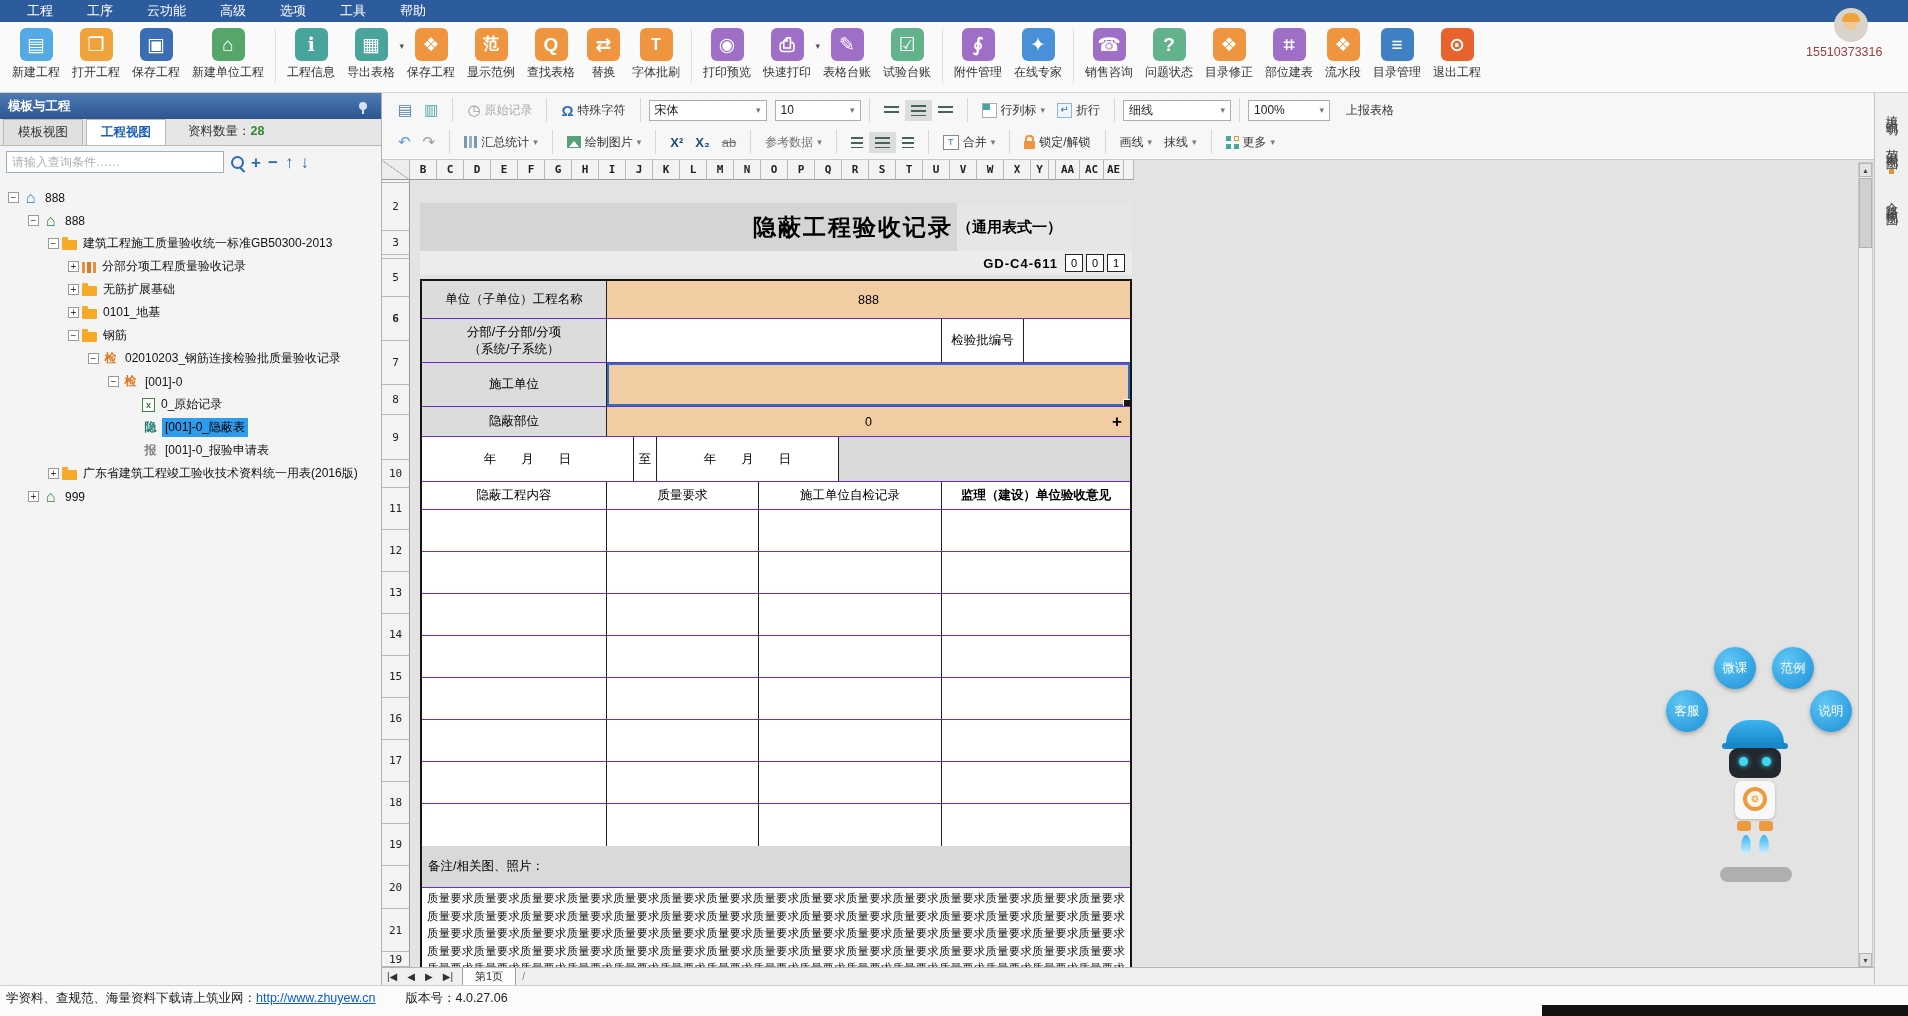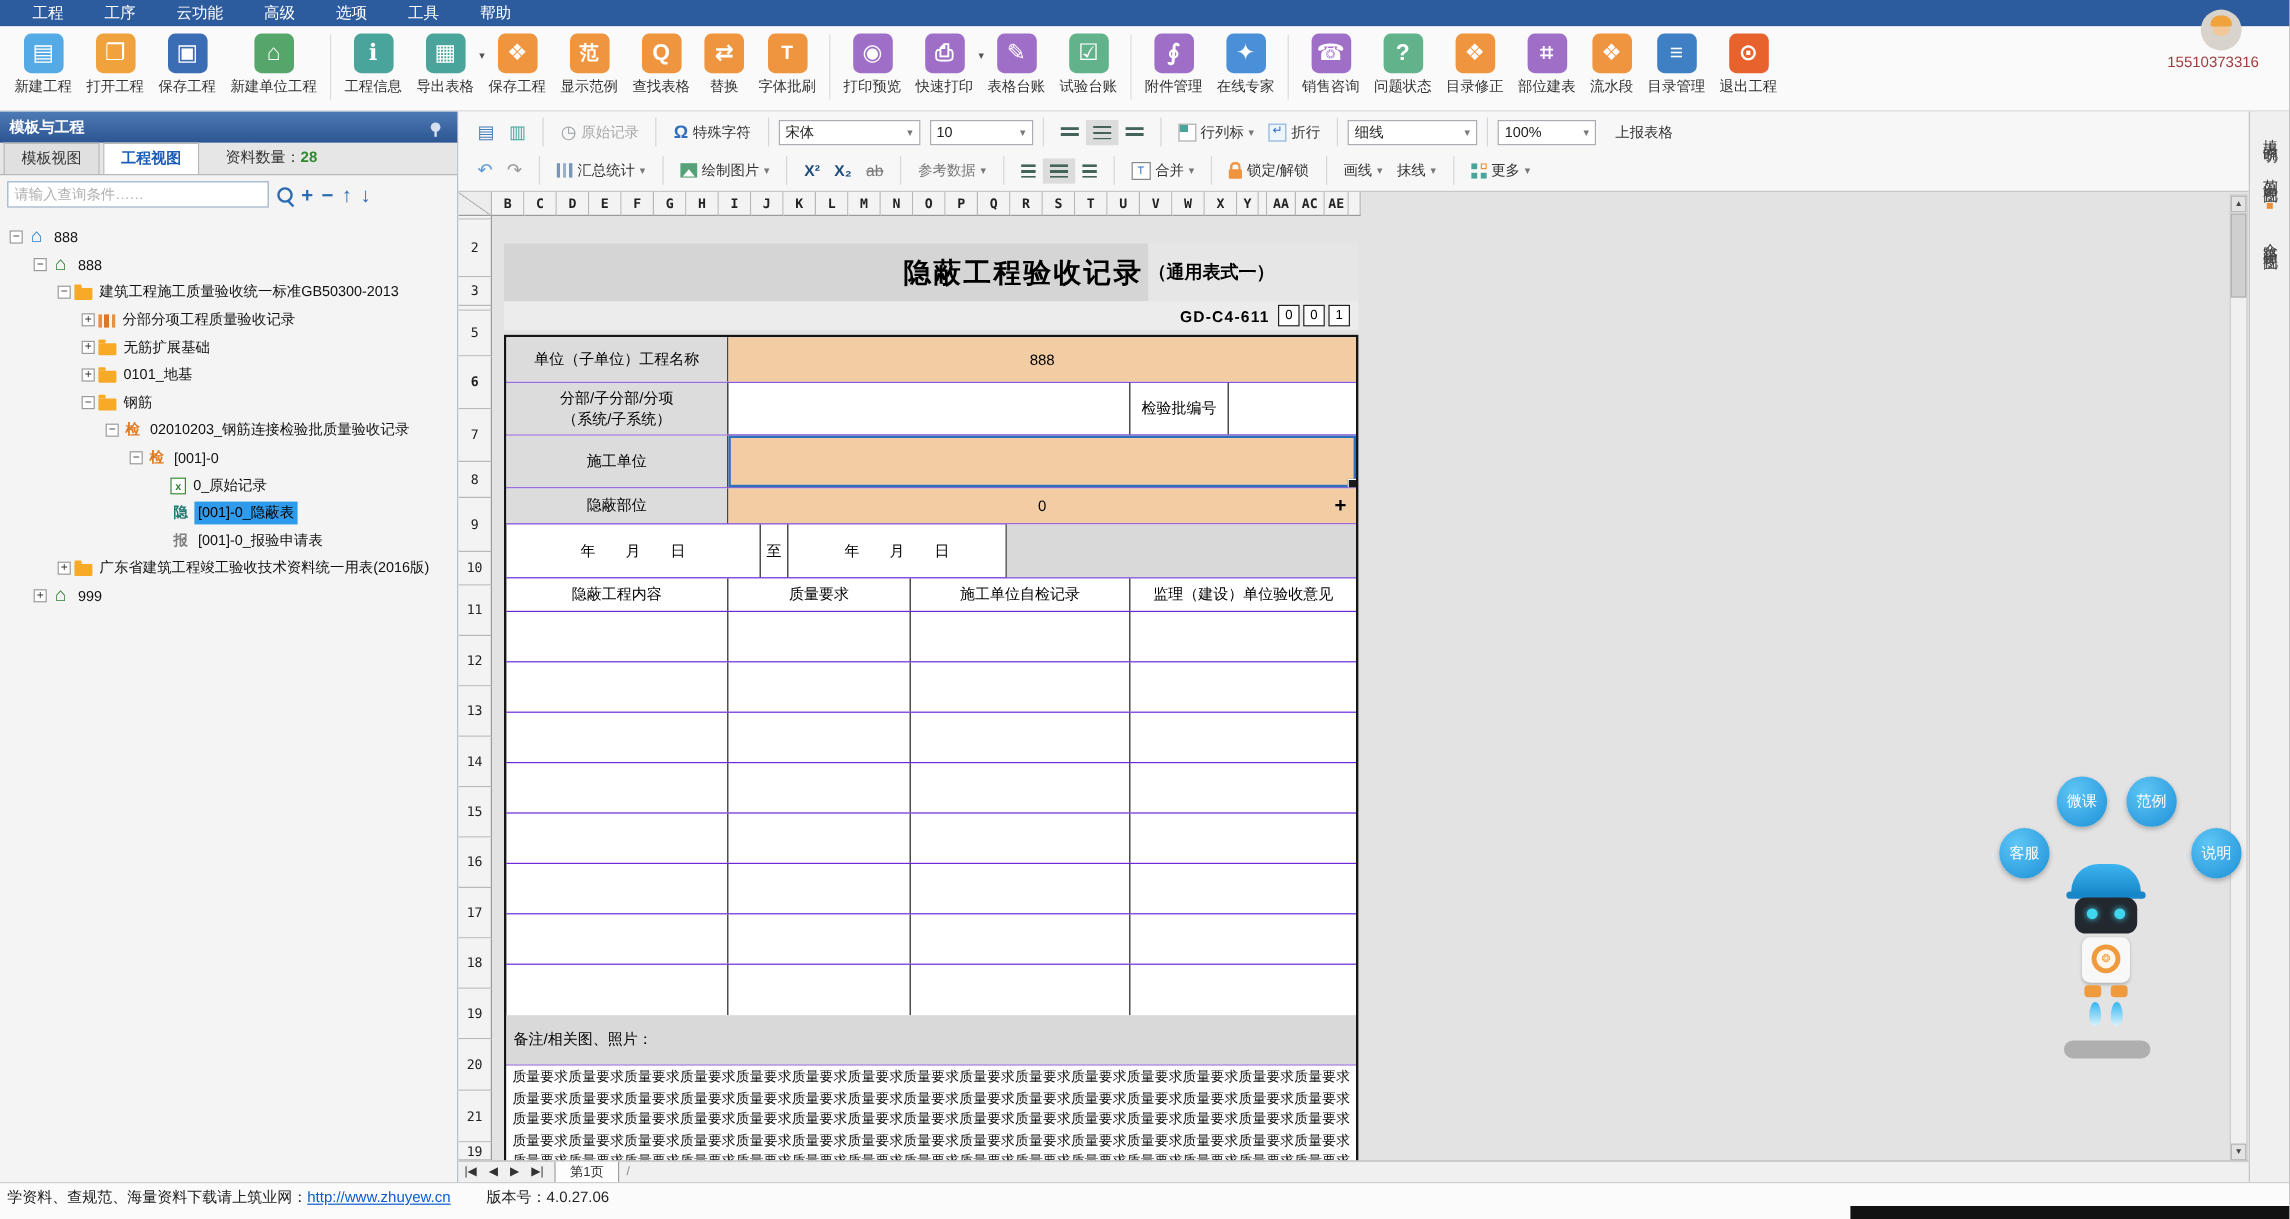--- a/index.html
+++ b/index.html
@@ -588,21 +588,21 @@
       <div class="trow" style="height:45px">
         <div class="cell" style="width:212px">年　　月　　日</div>
         <div class="cell" style="width:23px">至</div>
         <div class="cell" style="width:182px">年　　月　　日</div>
         <div class="cell gray" style="flex:1"></div>
       </div>
       <div class="trow" style="height:28px" id="hdrrow">
           <div class="cell" style="width: 185px;">隐蔽工程内容</div>
           <div class="cell" style="width: 152px;">质量要求</div>
           <div class="cell" style="width: 183px;">施工单位自检记录</div>
-          <div class="cell" style="flex: 1 1 0%;">监理（建设）单位验收意见</div>
+          <div class="cell" style="flex: 1 1 0%; font-weight: bold;">监理（建设）单位验收意见</div>
         </div>
       <div id="emptyrows">
           <div class="trow" style="height: 42px;">
             <div class="cell" style="width: 185px;"></div>
             <div class="cell" style="width: 152px;"></div>
             <div class="cell" style="width: 183px;"></div>
             <div class="cell" style="flex: 1 1 0%;"></div>
           </div>
           <div class="trow" style="height: 42px;">
             <div class="cell" style="width: 185px;"></div>
@@ -674,21 +674,21 @@
       <div class="vtab">范例视图</div>
       <span class="vdot"></span>
       <div class="vtab">全路径视图</div>
     </div>
 
   <div class="mascot">
     <div id="bubbles">
         <div class="bub" style="left: 64px; top: 12px;">微课</div>
         <div class="bub" style="left: 122px; top: 12px;">范例</div>
         <div class="bub" style="left: 16px; top: 55px;">客服</div>
-        <div class="bub" style="left: 176px; top: 55px; font-family: Liberation Serif, serif;">说明</div>
+        <div class="bub" style="left: 160px; top: 55px; font-family: Liberation Serif, serif;">说明</div>
       </div>
     <div class="helmet"></div>
     <div class="brim"></div>
     <div class="face"></div>
     <span class="eye" style="left:89px"></span>
     <span class="eye" style="left:112px"></span>
     <div class="rbody"></div>
     <div class="ring">❂</div>
     <span class="foot" style="left:87px"></span>
     <span class="foot" style="left:109px"></span>

